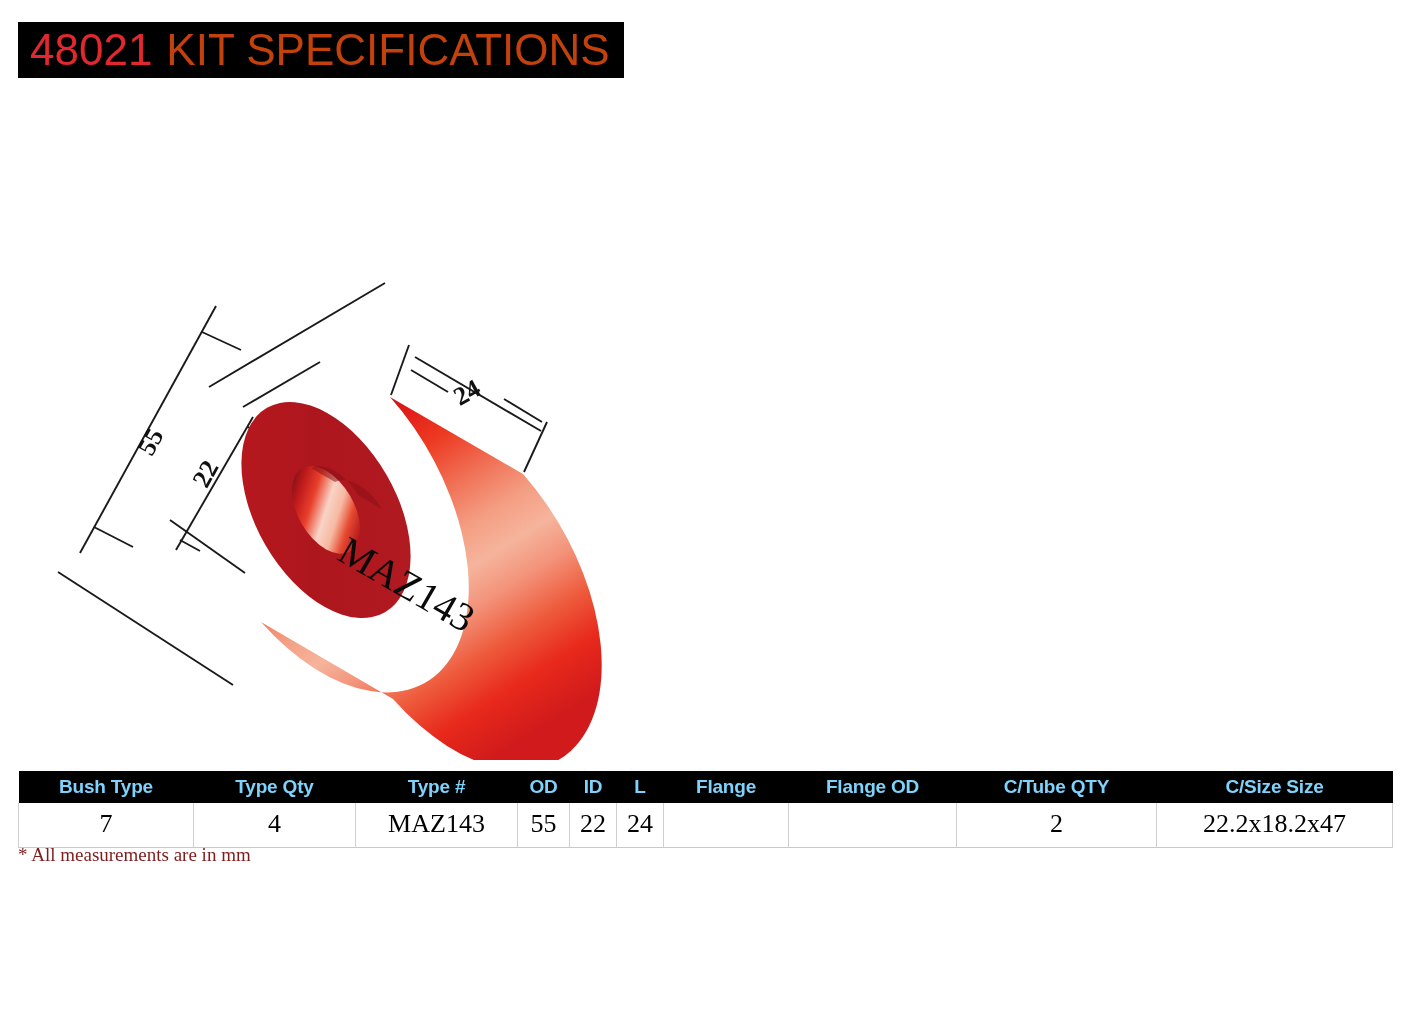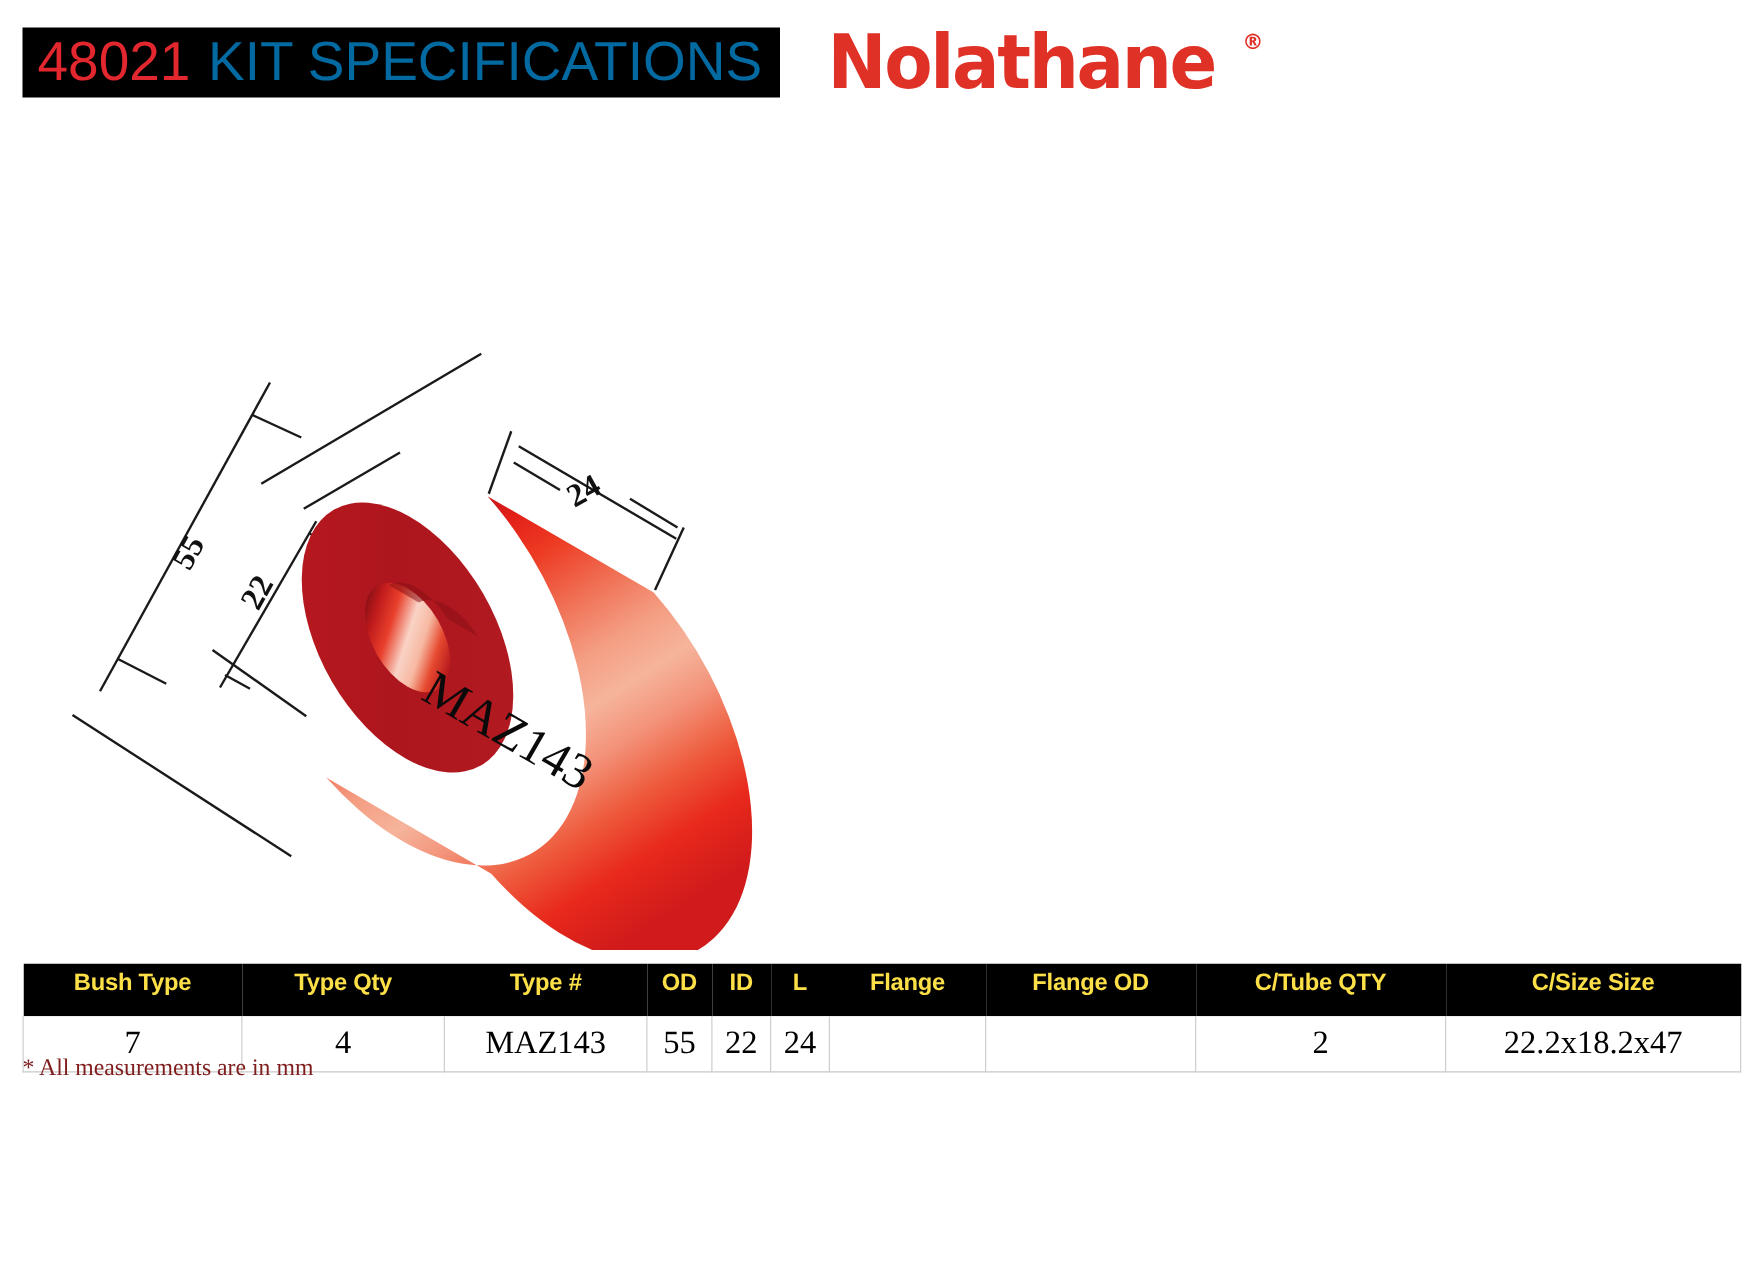--- a/index.html
+++ b/index.html
@@ -15,21 +15,21 @@
     position:absolute;left:18px;top:22px;height:56px;
     background:#000000;display:flex;align-items:center;
     padding:0 14px 0 12px;box-sizing:border-box;
   }
   #kit-number{
     color:#E2272E;font-size:44px;line-height:44px;font-weight:400;
     font-family:"Liberation Sans",sans-serif;letter-spacing:0px;
     white-space:nowrap;
   }
   #title-text{
-    color:#0369a1;font-size:44px;line-height:44px;font-weight:400;
+    color:#c2410c;font-size:44px;line-height:44px;font-weight:400;
     font-family:"Liberation Sans",sans-serif;letter-spacing:0px;
     white-space:nowrap;margin-left:14px;
   }
   #brand-logo{
     position:absolute;left:662px;top:20px;height:60px;
     display:flex;align-items:flex-start;white-space:nowrap;
   }
   #brand-word{
     color:#E03127;font-size:60px;line-height:60px;
     font-family:"DejaVu Sans",sans-serif;font-weight:bold;
@@ -45,24 +45,24 @@
   
   #diagram{position:absolute;left:0px;top:110px;width:1410px;height:650px;}
   #diagram svg{display:block;}
 
   
   #spec-table-wrap{position:absolute;left:18px;top:771px;width:1374px;}
   table.spec{
     border-collapse:collapse;width:1374px;table-layout:fixed;
   }
   table.spec thead th{
-    background:#000000;color:#fde047;
+    background:#000000;color:#7dd3fc;
     font-family:"Liberation Sans",sans-serif;
     font-weight:bold;font-size:19px;line-height:19px;
-    padding:6px 2px 17px 2px;text-align:center;
+    padding:6px 2px 7px 2px;text-align:center;
     border:none;letter-spacing:-0.2px;
   }
   table.spec tbody td{
     background:#ffffff;color:#000000;
     font-family:"Liberation Serif",serif;
     font-weight:normal;font-size:26px;line-height:26px;
     padding:8px 2px 10px 2px;text-align:center;
     border-right:1px solid #cfcfcf;
     border-bottom:1px solid #c9c9c9;
     height:24px;
@@ -74,24 +74,20 @@
     font-size:19px;line-height:19px;color:#7f1d1d;white-space:nowrap;
   }
 </style>
 </head>
 <body>
 
 <div id="header">
   <div id="title-bar">
     <span id="kit-number">48021</span>
     <span id="title-text">KIT SPECIFICATIONS</span>
-  </div>
-  <div id="brand-logo">
-    <span id="brand-word">Nolathane</span>
-    <span id="brand-reg">®</span>
   </div>
 </div>
 
 <div id="diagram">
 <svg width="1410" height="650" viewBox="0 0 1410 650" xmlns="http://www.w3.org/2000/svg">
   <defs>
 
     <linearGradient id="barrelGrad" x1="0" y1="0" x2="1" y2="0" gradientTransform="rotate(60, 0.5, 0.5)">
       <stop offset="0.00" stop-color="#C4161C"></stop>
       <stop offset="0.07" stop-color="#E21F18"></stop>

